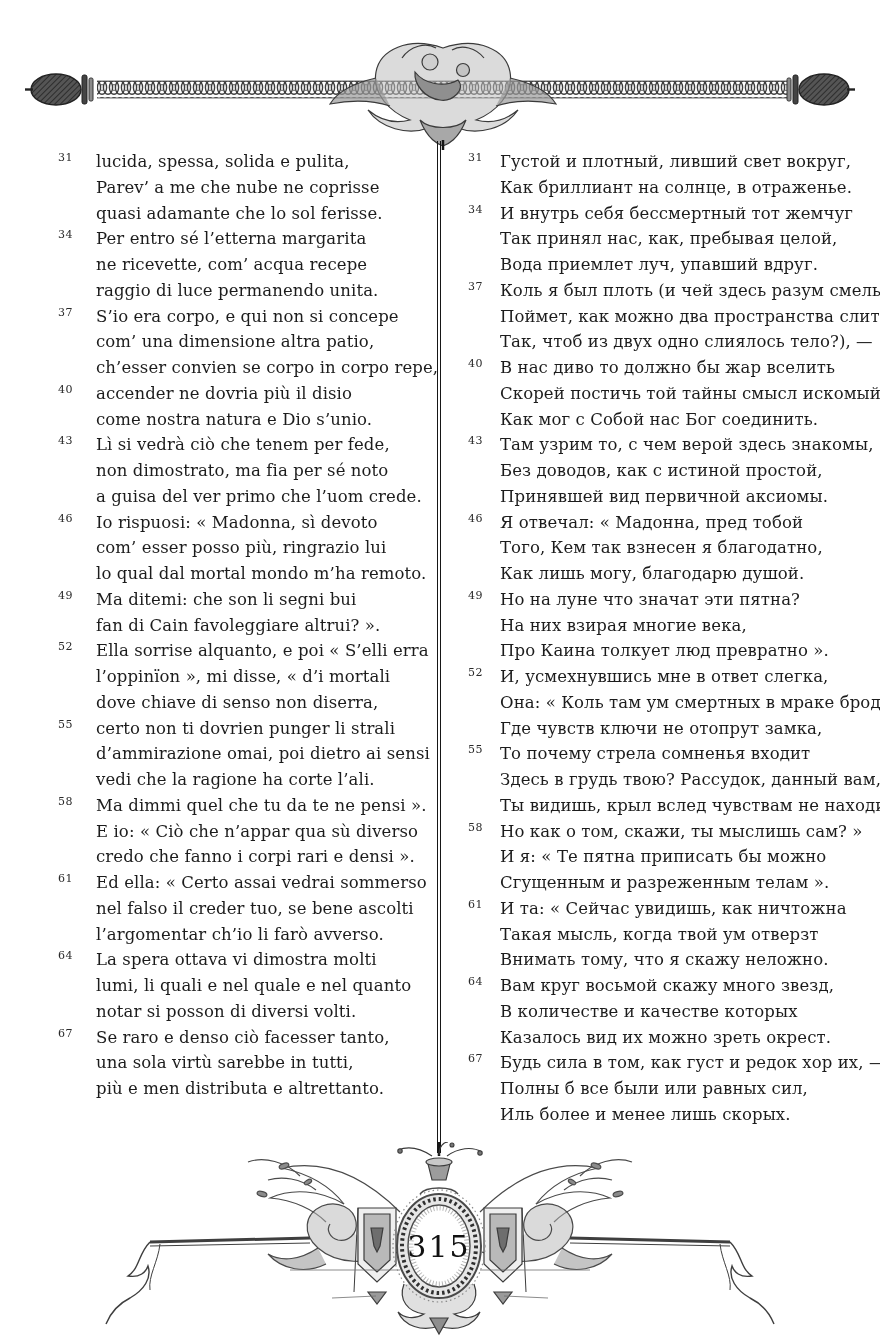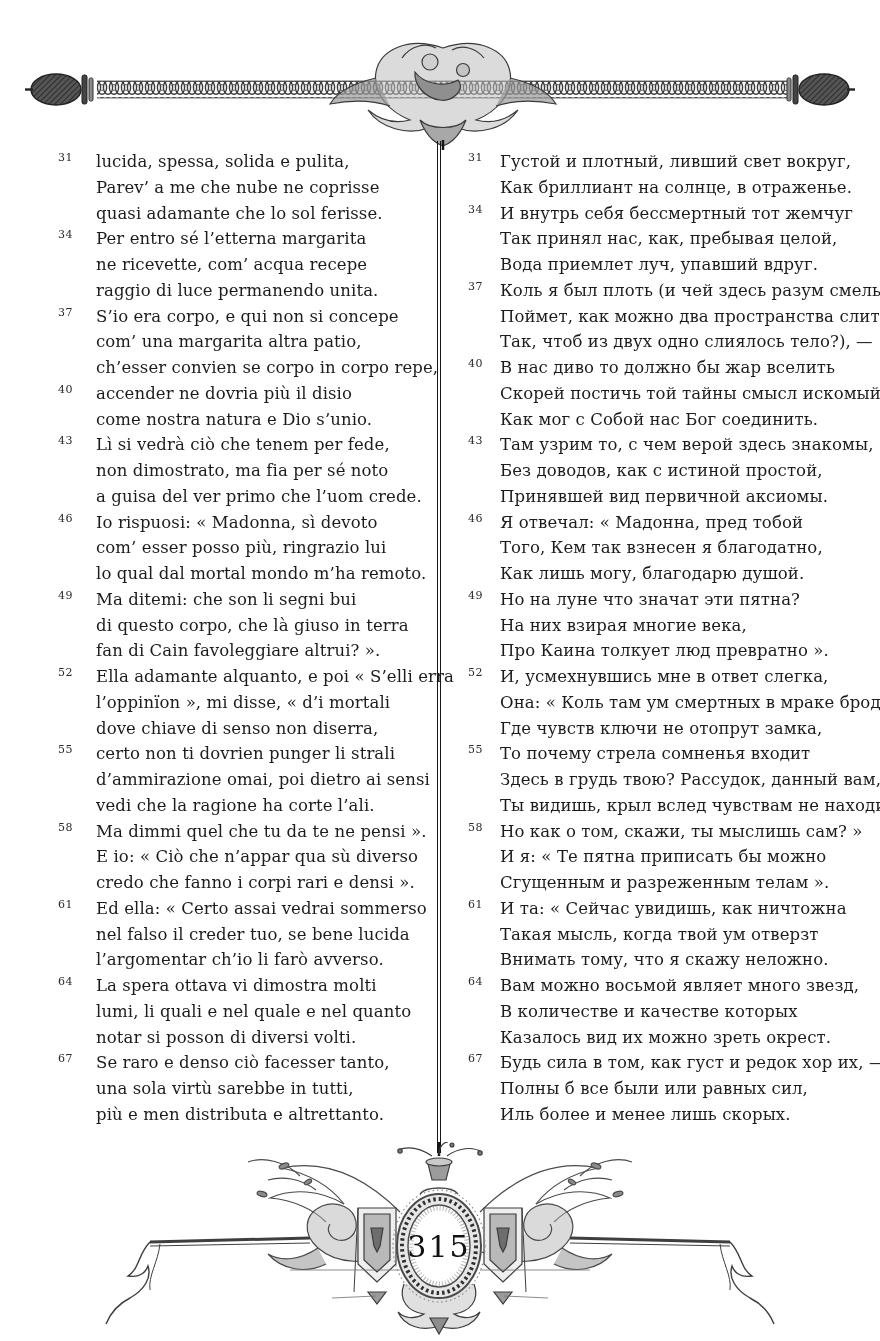--- a/index.html
+++ b/index.html
@@ -125,21 +125,21 @@
       </div>
       <div class="tercet">
         <span class="tercet-num">34</span>
         <div class="verse-line">Per entro sé l’etterna margarita</div>
         <div class="verse-line">ne ricevette, com’ acqua recepe</div>
         <div class="verse-line">raggio di luce permanendo unita.</div>
       </div>
       <div class="tercet">
         <span class="tercet-num">37</span>
         <div class="verse-line">S’io era corpo, e qui non si concepe</div>
-        <div class="verse-line">com’ una margarita altra patio,</div>
+        <div class="verse-line">com’ una dimensione altra patio,</div>
         <div class="verse-line">ch’esser convien se corpo in corpo repe,</div>
       </div>
       <div class="tercet">
         <span class="tercet-num">40</span>
         <div class="verse-line">accender ne dovria più il disio</div>
         <div class="verse-line">come nostra natura e Dio s’unio.</div>
       </div>
       <div class="tercet">
         <span class="tercet-num">43</span>
         <div class="verse-line">Lì si vedrà ciò che tenem per fede,</div>
@@ -148,45 +148,44 @@
       </div>
       <div class="tercet">
         <span class="tercet-num">46</span>
         <div class="verse-line">Io rispuosi: « Madonna, sì devoto</div>
         <div class="verse-line">com’ esser posso più, ringrazio lui</div>
         <div class="verse-line">lo qual dal mortal mondo m’ha remoto.</div>
       </div>
       <div class="tercet">
         <span class="tercet-num">49</span>
         <div class="verse-line">Ma ditemi: che son li segni bui</div>
-        <div class="verse-line">di questo corpo, che là giuso in terra</div>
         <div class="verse-line">fan di Cain favoleggiare altrui? ».</div>
       </div>
       <div class="tercet">
         <span class="tercet-num">52</span>
-        <div class="verse-line">Ella adamante alquanto, e poi « S’elli erra</div>
+        <div class="verse-line">Ella sorrise alquanto, e poi « S’elli erra</div>
         <div class="verse-line">l’oppinïon », mi disse, « d’i mortali</div>
         <div class="verse-line">dove chiave di senso non diserra,</div>
       </div>
       <div class="tercet">
         <span class="tercet-num">55</span>
         <div class="verse-line">certo non ti dovrien punger li strali</div>
         <div class="verse-line">d’ammirazione omai, poi dietro ai sensi</div>
         <div class="verse-line">vedi che la ragione ha corte l’ali.</div>
       </div>
       <div class="tercet">
         <span class="tercet-num">58</span>
         <div class="verse-line">Ma dimmi quel che tu da te ne pensi ».</div>
         <div class="verse-line">E io: « Ciò che n’appar qua sù diverso</div>
         <div class="verse-line">credo che fanno i corpi rari e densi ».</div>
       </div>
       <div class="tercet">
         <span class="tercet-num">61</span>
         <div class="verse-line">Ed ella: « Certo assai vedrai sommerso</div>
-        <div class="verse-line">nel falso il creder tuo, se bene lucida</div>
+        <div class="verse-line">nel falso il creder tuo, se bene ascolti</div>
         <div class="verse-line">l’argomentar ch’io li farò avverso.</div>
       </div>
       <div class="tercet">
         <span class="tercet-num">64</span>
         <div class="verse-line">La spera ottava vi dimostra molti</div>
         <div class="verse-line">lumi, li quali e nel quale e nel quanto</div>
         <div class="verse-line">notar si posson di diversi volti.</div>
       </div>
       <div class="tercet">
         <span class="tercet-num">67</span>
@@ -256,21 +255,21 @@
         <div class="verse-line">Сгущенным и разреженным телам ».</div>
       </div>
       <div class="tercet">
         <span class="tercet-num">61</span>
         <div class="verse-line">И та: « Сейчас увидишь, как ничтожна</div>
         <div class="verse-line">Такая мысль, когда твой ум отверзт</div>
         <div class="verse-line">Внимать тому, что я скажу неложно.</div>
       </div>
       <div class="tercet">
         <span class="tercet-num">64</span>
-        <div class="verse-line">Вам можно восьмой являет много звезд,</div>
+        <div class="verse-line">Вам круг восьмой скажу много звезд,</div>
         <div class="verse-line">В количестве и качестве которых</div>
         <div class="verse-line">Казалось вид их можно зреть окрест.</div>
       </div>
       <div class="tercet">
         <span class="tercet-num">67</span>
         <div class="verse-line">Будь сила в том, как густ и редок хор их, —</div>
         <div class="verse-line">Полны б все были или равных сил,</div>
         <div class="verse-line">Иль более и менее лишь скорых.</div>
       </div>
     </div>

